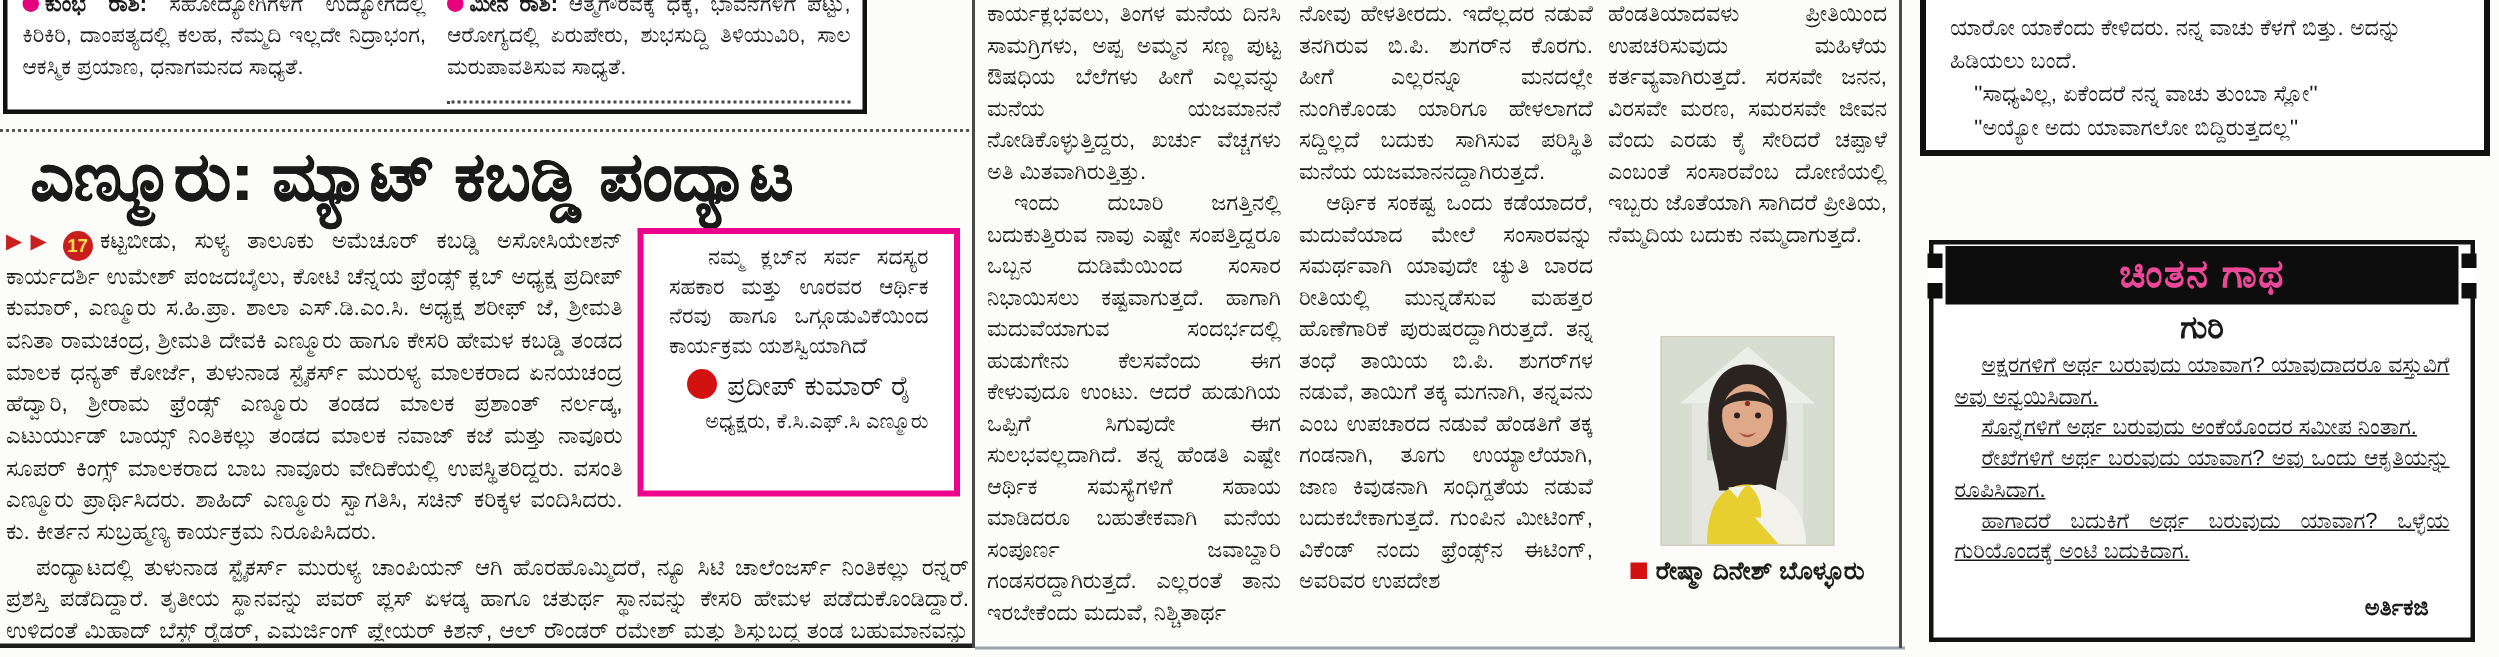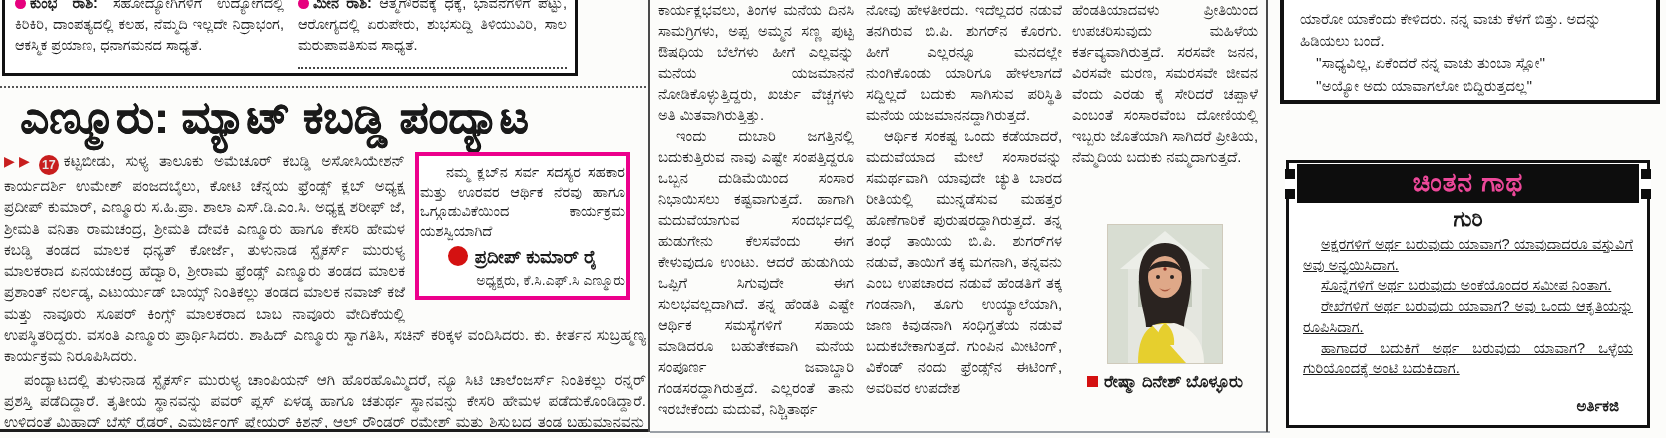--- a/index.html
+++ b/index.html
@@ -19,27 +19,27 @@
   .bottom-dark{left:0;top:429px;width:648px;height:3px;background:#1d1d1d;}
   .bottom-gray{left:650px;top:431px;width:620px;height:2px;background:#9aa0a6;}
   
   .headline{left:20px;top:92px;width:625px;font-size:45px;font-weight:bold;letter-spacing:0px;
             white-space:nowrap;text-shadow:.6px 0 #000;}
   .article{left:4px;top:150px;width:642px;height:278px;font-size:15.2px;line-height:1.4;
            text-align:justify;overflow:hidden;}
   .article p{margin:0 0 2px 0;}
   .article .indent{text-indent:20px;}
   .lead-arrows{color:#c81e1e;font-size:14px;letter-spacing:-2px;margin-right:5px;}
-  .pgref{display:inline-block;width:20px;height:20px;border-radius:50%;background:#c81e1e;color:#e5e5e5;
+  .pgref{display:inline-block;width:20px;height:20px;border-radius:50%;background:#c81e1e;color:#fde047;
          font-weight:bold;font-size:12.5px;line-height:20px;text-align:center;margin-right:5px;vertical-align:-3px;}
-  .quote-box{float:right;width:215px;height:148px;box-sizing:border-box;border:4px solid #ec008c;
-             background:#fff;margin:2px 16px 6px 10px;padding:7px 1px;font-size:14.5px;line-height:1.35;
+  .quote-box{float:right;width:215px;height:179px;box-sizing:border-box;border:4px solid #ec008c;
+             background:#fff;margin:2px 6px 6px 10px;padding:7px 17px;font-size:14.5px;line-height:1.35;
              text-align:justify;overflow:hidden;}
   .quote-box .qtext{text-indent:26px;font-weight:500;}
-  .quote-author{margin-top:4px;font-weight:bold;font-size:18px;text-align:center;}
+  .quote-author{margin-top:4px;font-weight:normal;font-size:18px;text-align:center;}
   .qdot{display:inline-block;width:20px;height:20px;border-radius:50%;background:#d41111;margin-right:7px;vertical-align:-3px;}
   .quote-role{text-align:right;font-size:14px;margin-top:1px;}
   
   .mcol{top:0;height:432px;font-size:14.8px;line-height:1.42;text-align:justify;overflow:hidden;}
   .mcol p{margin:0;}
   .mcol .indent{text-indent:18px;}
   .photo-wrap{position:absolute;top:224px;left:50%;transform:translateX(-50%);width:114px;height:138px;
               border:1px solid #cfcabb;background:#dfe3da;overflow:hidden;}
   .caption{position:absolute;top:370px;left:0;width:100%;text-align:center;font-weight:bold;font-size:16.5px;white-space:nowrap;}
   .cap-sq{display:inline-block;width:11px;height:11px;background:#d41111;margin-right:6px;}

